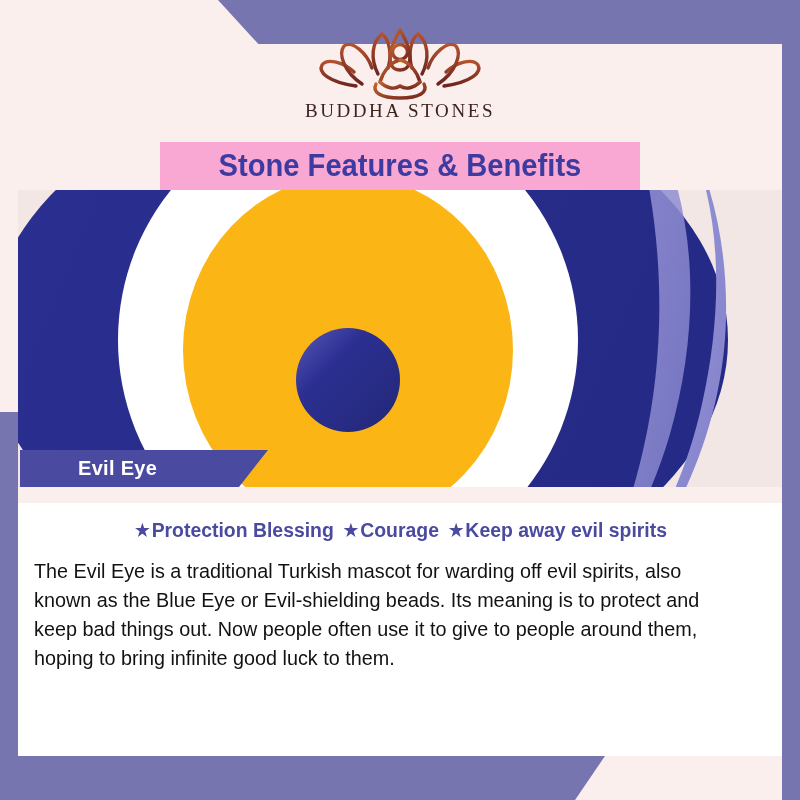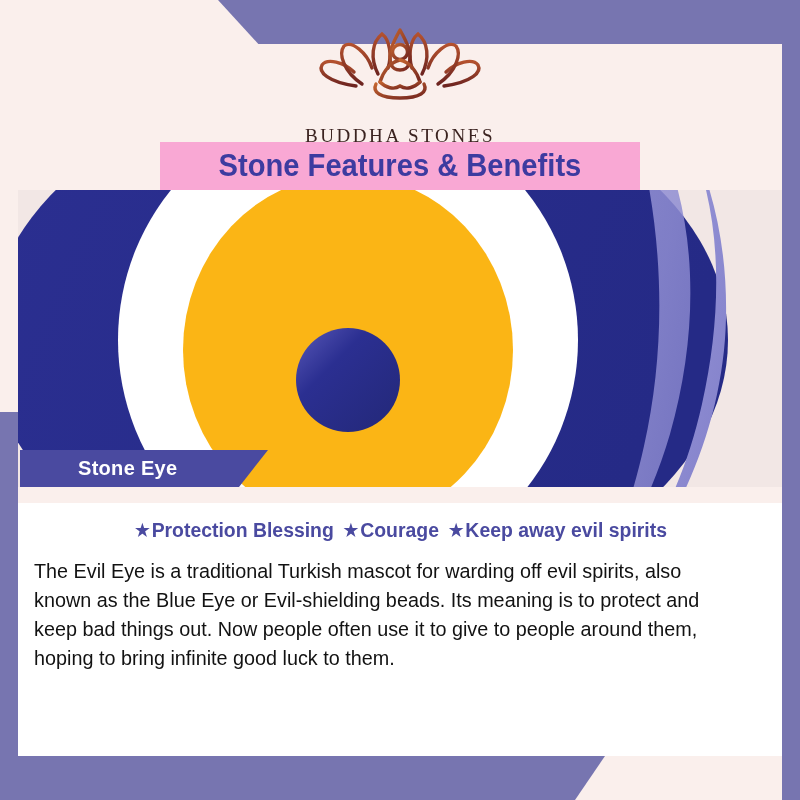--- a/index.html
+++ b/index.html
@@ -62,21 +62,20 @@
   .logo-zone {
     position: absolute;
     left: 18px;
     top: 32px;
     width: 764px;
     height: 96px;
     display: flex;
     flex-direction: column;
     align-items: center;
     justify-content: flex-start;
-    gap: 25px;
   }
   .logo-mark {
     margin-top: -8px;
   }
   .brand-name {
     margin-top: -6px;
     font-family: "Liberation Serif", serif;
     font-size: 19px;
     letter-spacing: 2.6px;
     color: #3b2320;
@@ -271,21 +270,21 @@
         <ellipse cx="330" cy="150" rx="230" ry="235" fill="#ffffff"></ellipse>
 
         <ellipse cx="330" cy="160" rx="165" ry="175" fill="#fbb515"></ellipse>
 
         <circle cx="330" cy="190" r="52" fill="url(#pupilg)"></circle>
       </g>
     </svg>
   </div>
 
   <div class="label-banner">
-    <span>Stone Eye</span>
+    <span>Evil Eye</span>
   </div>
 
   <div class="text-card">
     <div class="benefits">
       <span class="star">★</span><span class="btxt">Protection  Blessing</span><span class="star">★</span><span class="btxt">Courage</span><span class="star">★</span><span class="btxt">Keep away evil spirits</span>
     </div>
     <div class="body-copy">The Evil Eye is a traditional Turkish mascot for warding off evil spirits, also known as the Blue Eye or Evil-shielding beads. Its meaning is to protect and keep bad things out. Now people often use it to give to people around them, hoping to bring infinite good luck to them.</div>
   </div>
 
 </div>

